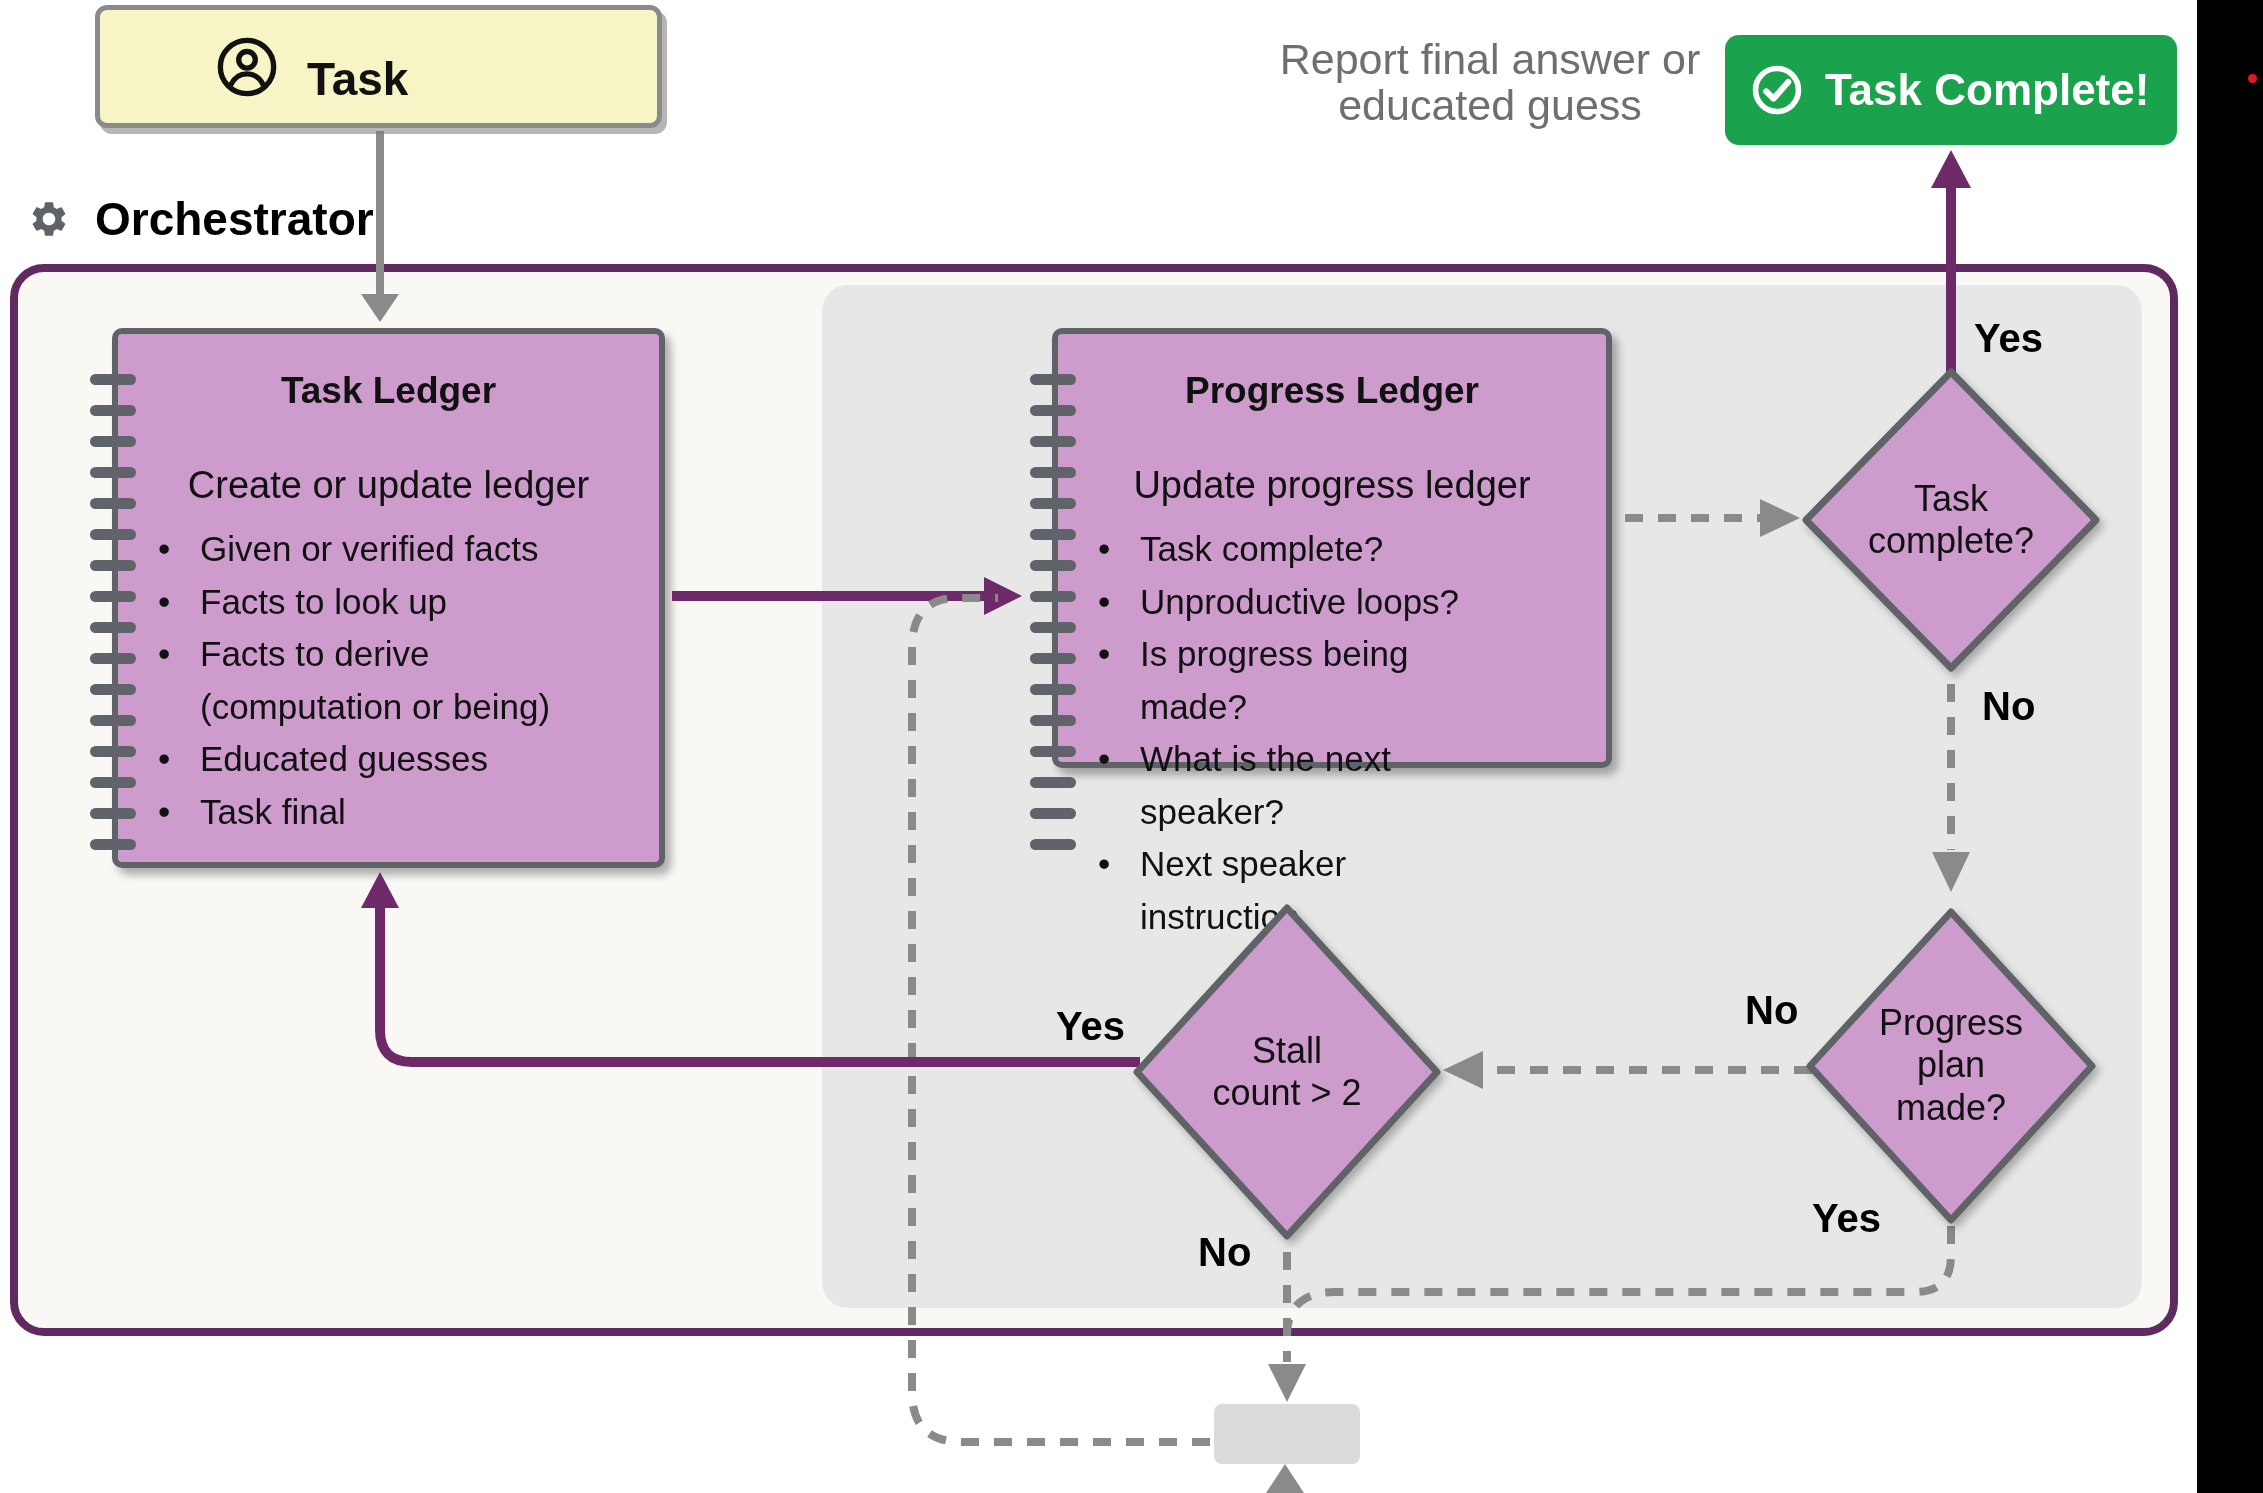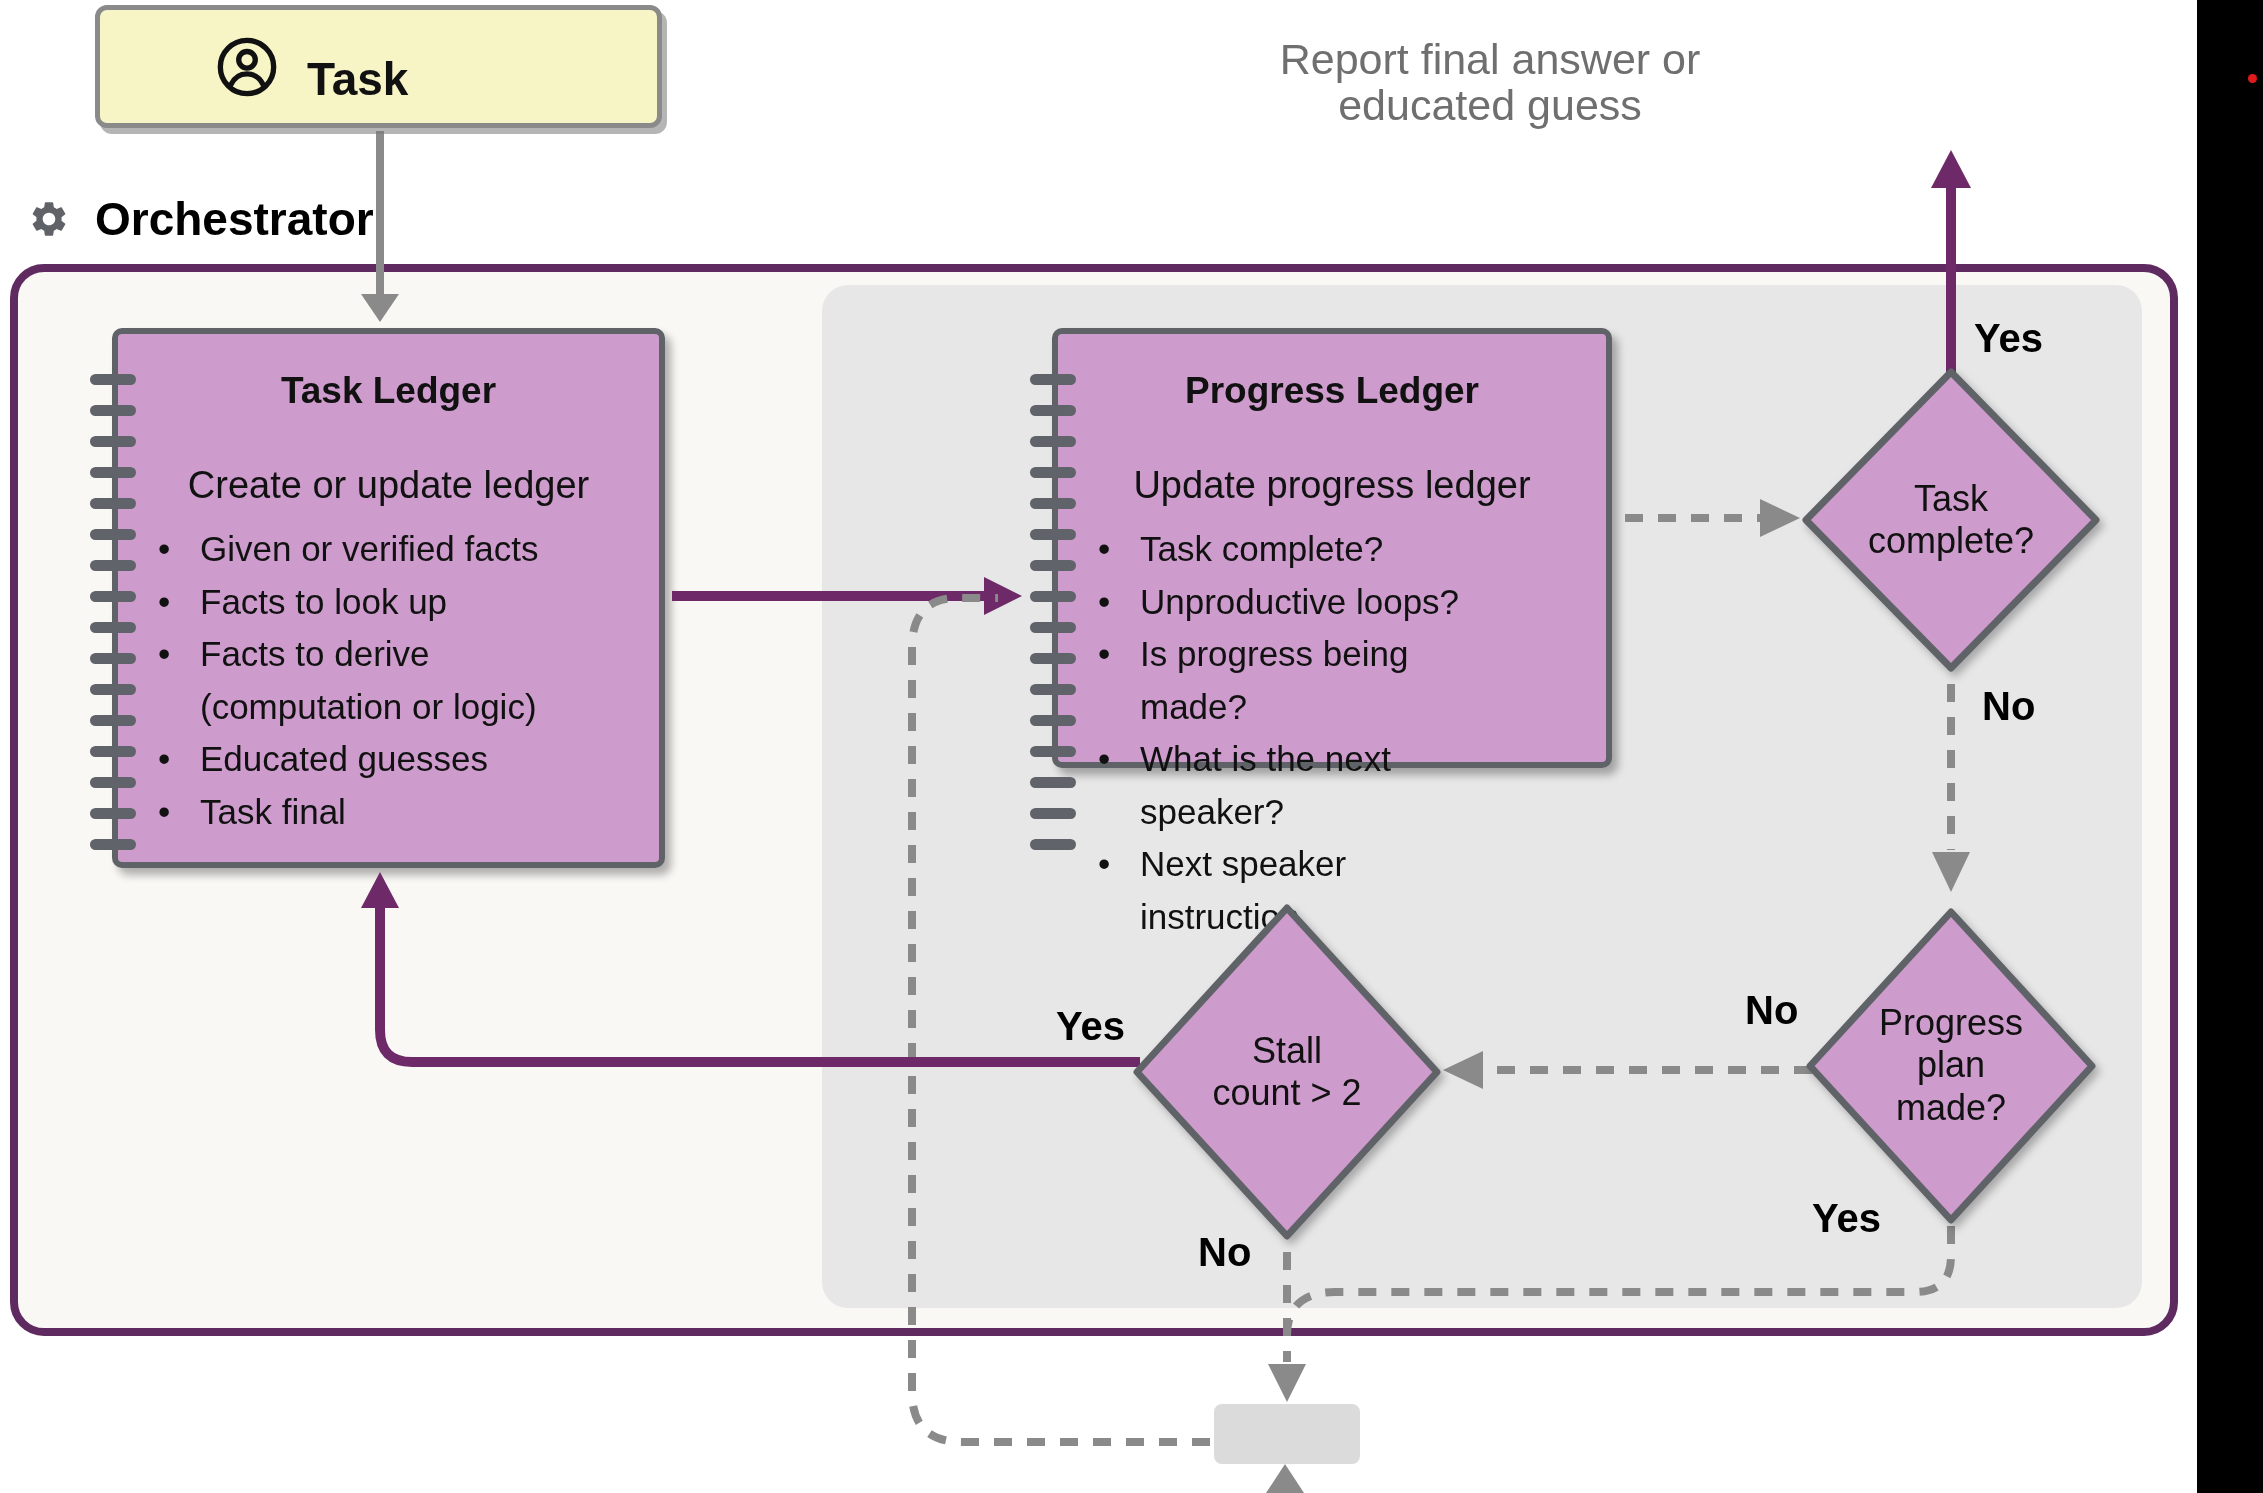--- a/index.html
+++ b/index.html
@@ -101,20 +101,29 @@
   <div class="orch-label">
     <span class="icon">
       <svg width="42" height="42" viewBox="0 0 24 24" fill="#5f6368">
         <path d="M19.14,12.94c0.04-0.3,0.06-0.61,0.06-0.94c0-0.32-0.02-0.64-0.07-0.94l2.03-1.58 c0.18-0.14,0.23-0.41,0.12-0.61l-1.92-3.32c-0.12-0.22-0.37-0.29-0.59-0.22l-2.39,0.96c-0.5-0.38-1.03-0.7-1.62-0.94L14.4,2.81 c-0.04-0.24-0.24-0.41-0.48-0.41h-3.84c-0.24,0-0.43,0.17-0.47,0.41L9.25,5.35C8.66,5.59,8.12,5.92,7.63,6.29L5.24,5.33 c-0.22-0.08-0.47,0-0.59,0.22L2.74,8.87C2.62,9.08,2.66,9.34,2.86,9.48l2.03,1.58C4.84,11.36,4.8,11.69,4.8,12s0.02,0.64,0.07,0.94 l-2.03,1.58c-0.18,0.14-0.23,0.41-0.12,0.61l1.92,3.32c0.12,0.22,0.37,0.29,0.59,0.22l2.39-0.96c0.5,0.38,1.03,0.7,1.62,0.94 l0.36,2.54c0.05,0.24,0.24,0.41,0.48,0.41h3.84c0.24,0,0.44-0.17,0.47-0.41l0.36-2.54c0.59-0.24,1.13-0.56,1.62-0.94l2.39,0.96 c0.22,0.08,0.47,0,0.59-0.22l1.92-3.32c0.12-0.22,0.07-0.47-0.12-0.61L19.14,12.94z M12,15.6c-1.98,0-3.6-1.62-3.6-3.6 s1.62-3.6,3.6-3.6s3.6,1.62,3.6,3.6S13.98,15.6,12,15.6z"></path>
       </svg>
     </span>
     <span class="label">Orchestrator</span>
   </div>
 
   <div class="report-text">Report final answer or educated guess</div>
+  <div class="complete-btn">
+    <span class="icon">
+      <svg width="56" height="56" viewBox="0 0 24 24">
+        <circle cx="12" cy="12" r="9.2" fill="none" stroke="#fff" stroke-width="2.4"></circle>
+        <path d="M7.4,12.6 l3.1,3.1 L16.8,8.6" fill="none" stroke="#fff" stroke-width="2.6" stroke-linecap="round" stroke-linejoin="round"></path>
+      </svg>
+    </span>
+    <span class="label">Task Complete!</span>
+  </div>
 
   <div class="notebook" id="task-ledger">
     <div class="spiral">
         <span></span>
         <span></span>
         <span></span>
         <span></span>
         <span></span>
         <span></span>
         <span></span>
@@ -127,21 +136,21 @@
         <span></span>
         <span></span>
         <span></span>
       </div>
     <div class="title">Task Ledger</div>
     <div class="subtitle">Create or update ledger</div>
     <ul>
 
     <li>Given or verified facts</li>
         <li>Facts to look up</li>
-        <li>Facts to derive (computation or logic)</li>
+        <li>Facts to derive (computation or being)</li>
         <li>Educated guesses</li>
         <li>Task final</li>
       </ul>
   </div>
 
   <div class="notebook" id="progress-ledger">
     <div class="spiral">
         <span></span>
         <span></span>
         <span></span>

